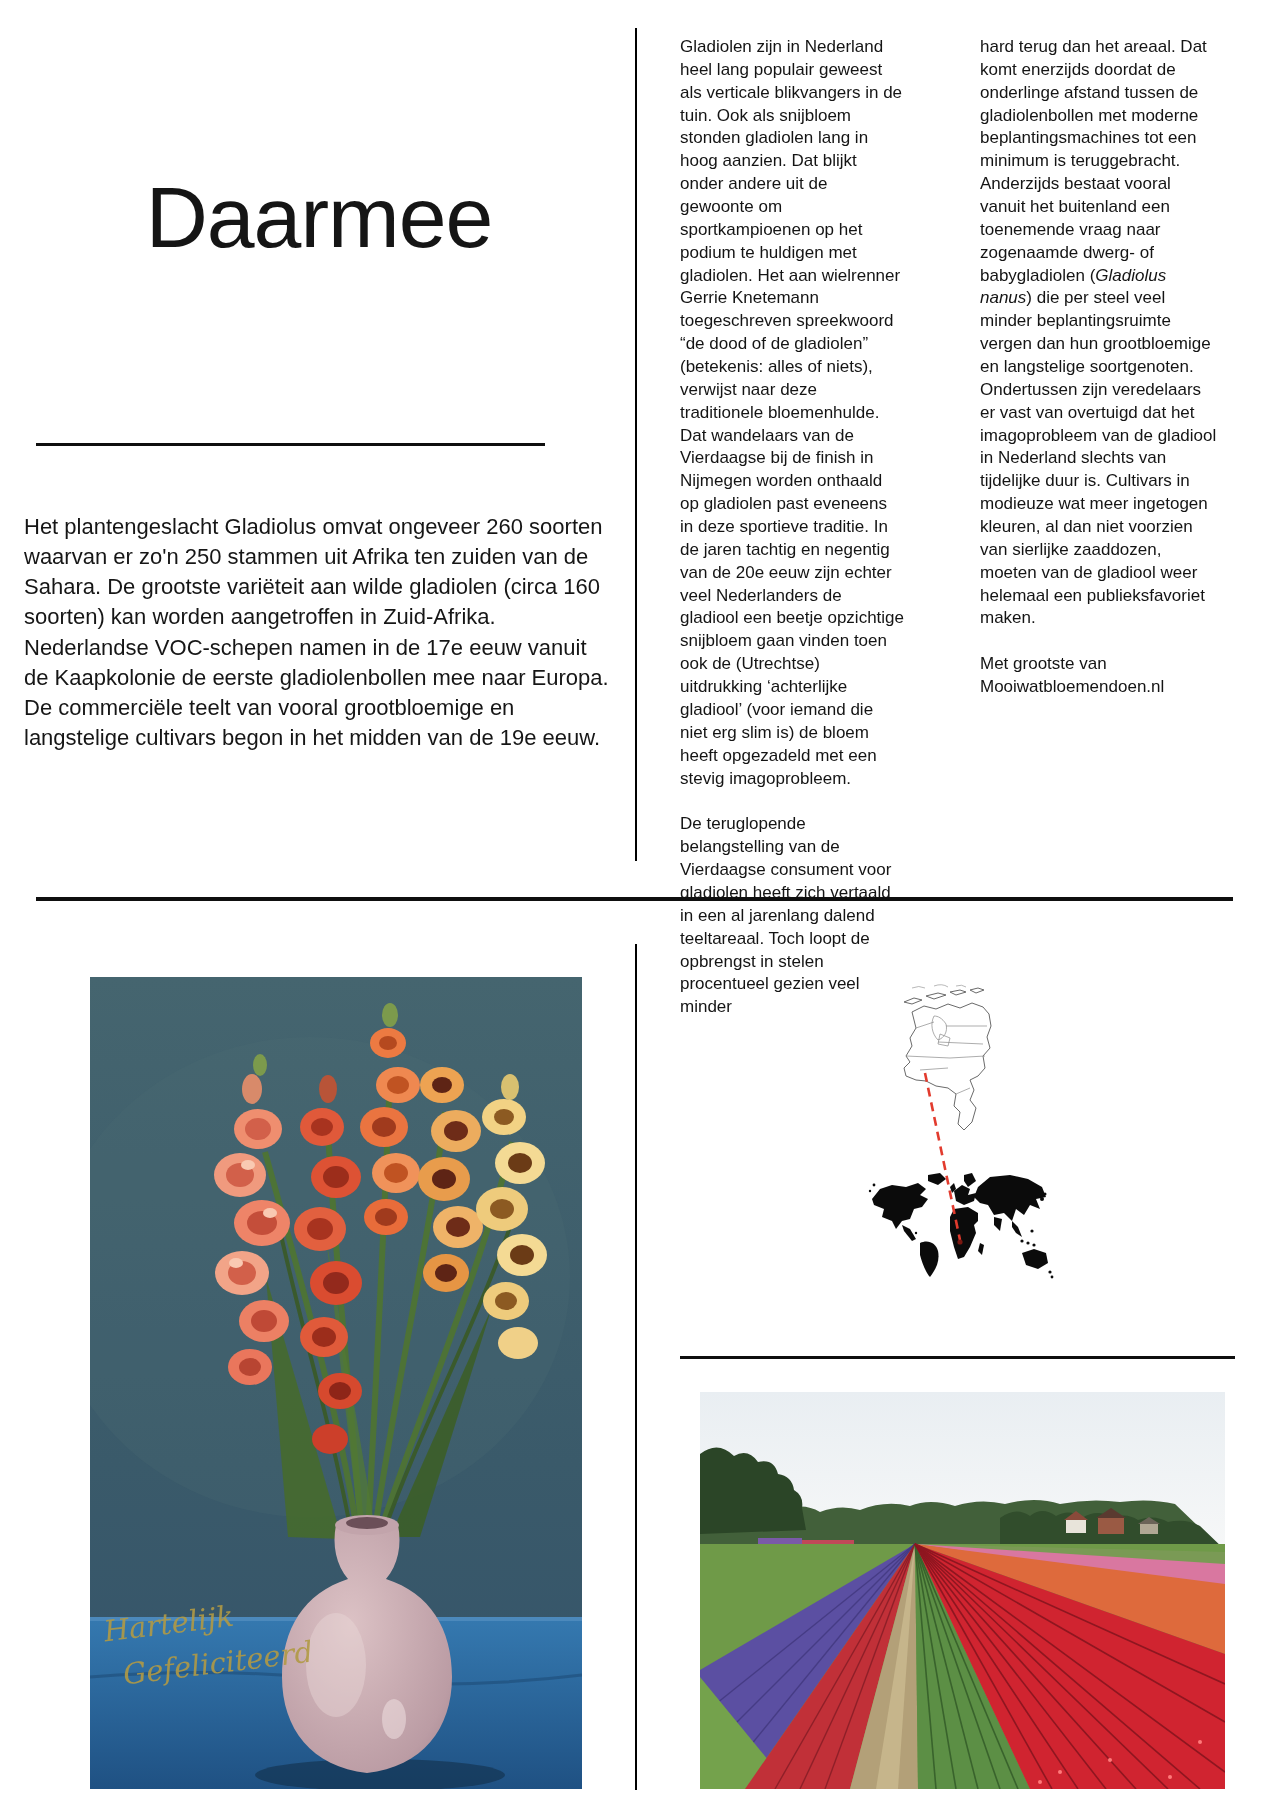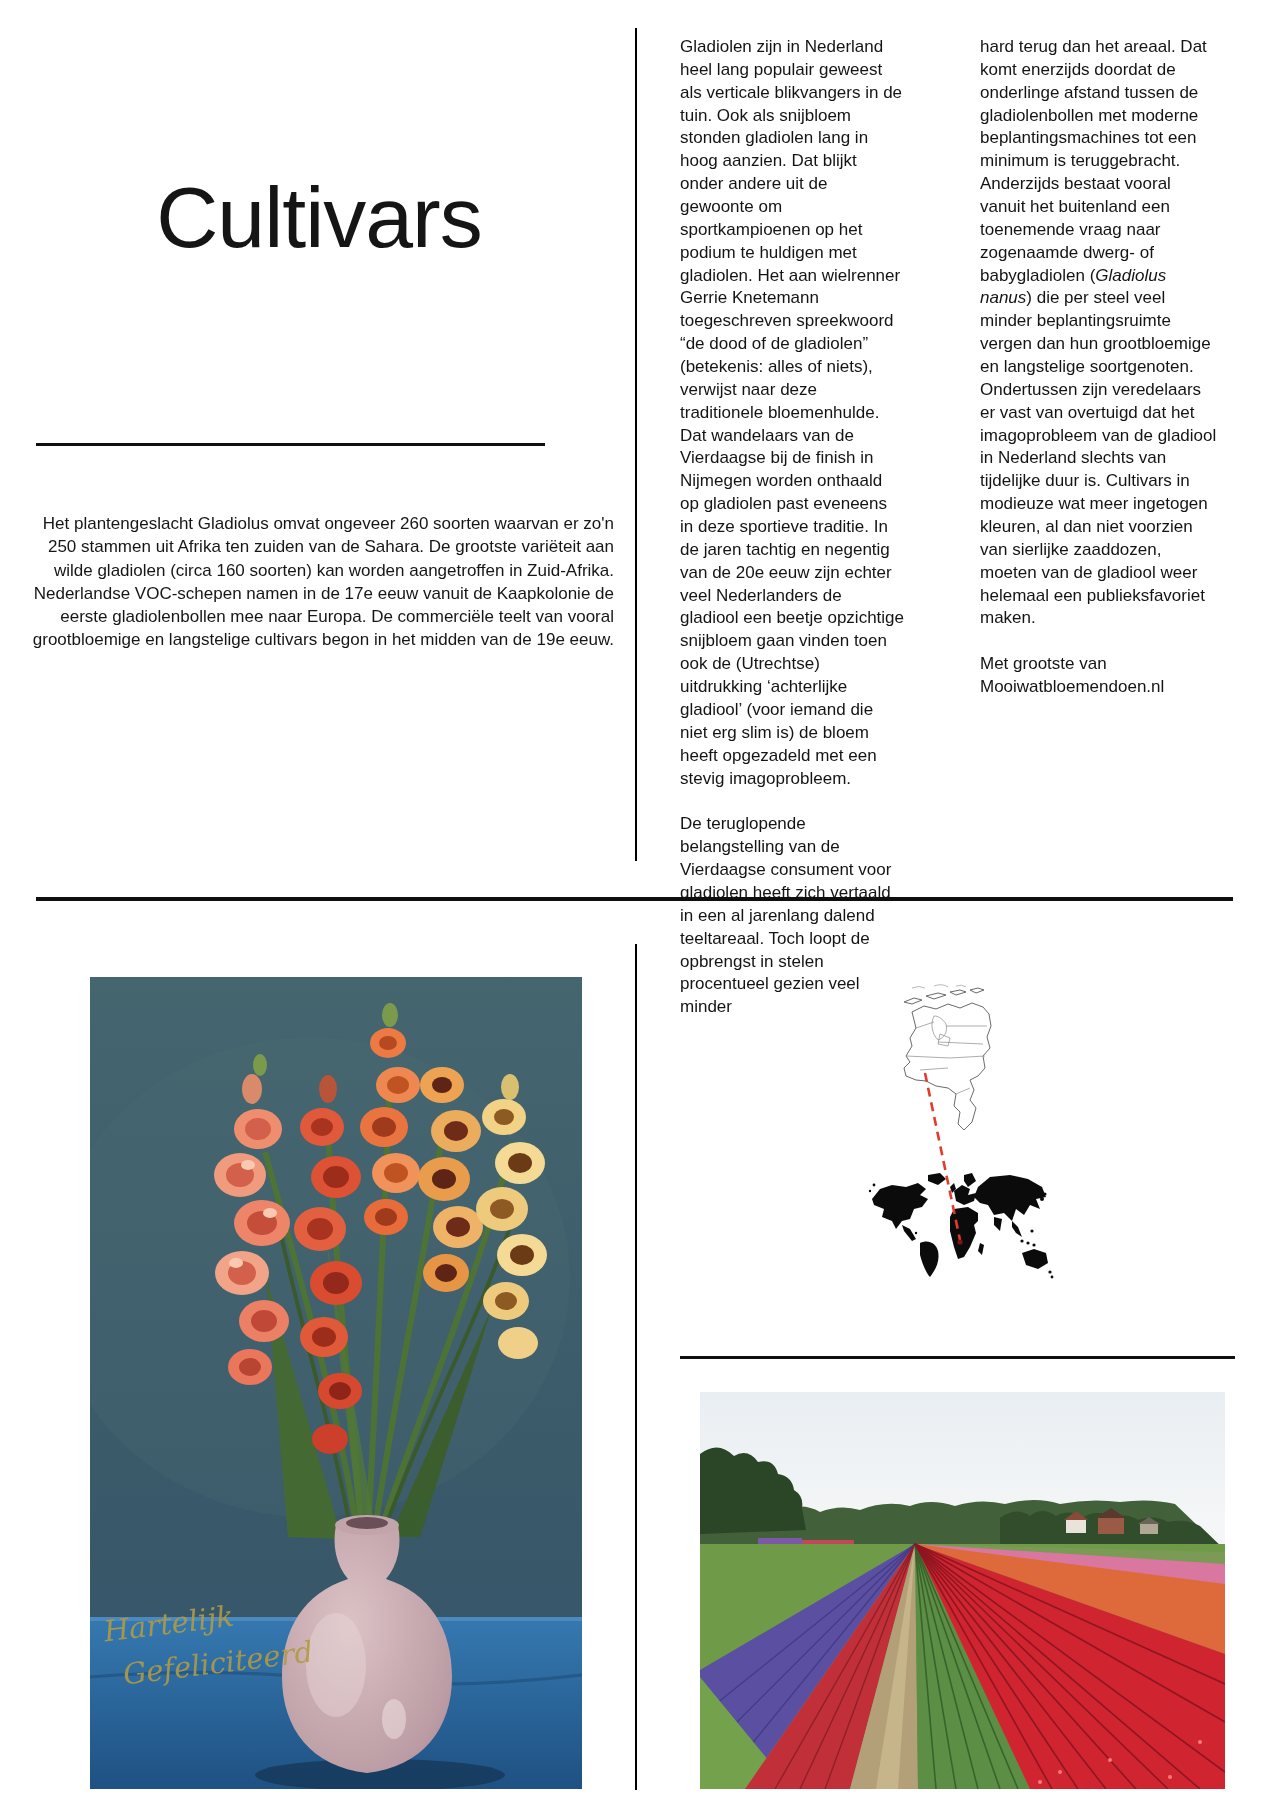--- a/index.html
+++ b/index.html
@@ -3,22 +3,22 @@
 <meta charset="utf-8">
 <style>
   html,body{margin:0;padding:0;background:#ffffff;}
   .page{position:relative;width:1272px;height:1799px;background:#fff;overflow:hidden;
         font-family:"Liberation Sans",sans-serif;color:#1a1a1a;}
   
   .title{position:absolute;left:30px;top:172px;width:578px;text-align:center;
          font-size:86px;font-weight:400;letter-spacing:-1px;line-height:1.05;margin:0;color:#151515;}
   .rule{position:absolute;background:#0f0f0f;}
   .rule-title{left:36px;top:443px;width:509px;height:3px;}
-  .intro{position:absolute;left:24px;width:590px;text-align:right;
-         font-size:17px;line-height:1.37;margin:0;color:#161616;}
+  .intro{position:absolute;left:24px;width:590px;text-align:left;
+         font-size:22px;line-height:1.37;margin:0;color:#161616;}
   .intro-1{top:512px;}
   .intro-2{top:704px;}
   
   .vdiv{position:absolute;width:2px;background:#000;}
   .vdiv-top{left:635px;top:28px;height:833px;}
   .vdiv-bottom{left:635px;top:944px;height:846px;}
   
   .col{position:absolute;top:36px;font-size:17px;line-height:1.345;color:#141414;}
   .col p{margin:0 0 23px 16px;}
   .col-mid{left:664px;width:240px;}
@@ -38,21 +38,21 @@
   .handwriting{position:absolute;left:16px;top:620px;transform:rotate(-7deg);
                font-family:"DejaVu Serif",serif;font-style:italic;font-size:29px;
                color:#b19a45;opacity:.9;line-height:1.55;}
   .handwriting .hw2{margin-left:14px;}
 </style>
 </head>
 <body>
 
 <div class="page">
 
-  <h1 class="title">Cultivars</h1>
+  <h1 class="title">Daarmee</h1>
   <div class="rule rule-title"></div>
   <p class="intro intro-1">Het plantengeslacht Gladiolus omvat ongeveer 260 soorten waarvan er zo'n 250 stammen uit Afrika ten zuiden van de Sahara. De grootste variëteit aan wilde gladiolen (circa 160 soorten) kan worden aangetroffen in Zuid-Afrika. Nederlandse VOC-schepen namen in de 17e eeuw vanuit de Kaapkolonie de eerste gladiolenbollen mee naar Europa. De commerciële teelt van vooral grootbloemige en langstelige cultivars begon in het midden van de 19e eeuw.</p>
 
   <div class="vdiv vdiv-top"></div>
   <div class="vdiv vdiv-bottom"></div>
 
   <section class="col col-mid">
     <p>Gladiolen zijn in Nederland heel lang populair geweest als verticale blikvangers in de tuin. Ook als snijbloem stonden gladiolen lang in hoog aanzien. Dat blijkt onder andere uit de gewoonte om sportkampioenen op het podium te huldigen met gladiolen. Het aan wielrenner Gerrie Knetemann toegeschreven spreekwoord “de dood of de gladiolen” (betekenis: alles of niets), verwijst naar deze traditionele bloemenhulde. Dat wandelaars van de Vierdaagse bij de finish in Nijmegen worden onthaald op gladiolen past eveneens in deze sportieve traditie. In de jaren tachtig en negentig van de 20e eeuw zijn echter veel Nederlanders de gladiool een beetje opzichtige snijbloem gaan vinden toen ook de (Utrechtse) uitdrukking ‘achterlijke gladiool’ (voor iemand die niet erg slim is) de bloem heeft opgezadeld met een stevig imagoprobleem.</p>
     <p>De teruglopende belangstelling van de Vierdaagse consument voor gladiolen heeft zich vertaald in een al jarenlang dalend teeltareaal. Toch loopt de opbrengst in stelen procentueel gezien veel minder</p>
   </section>

